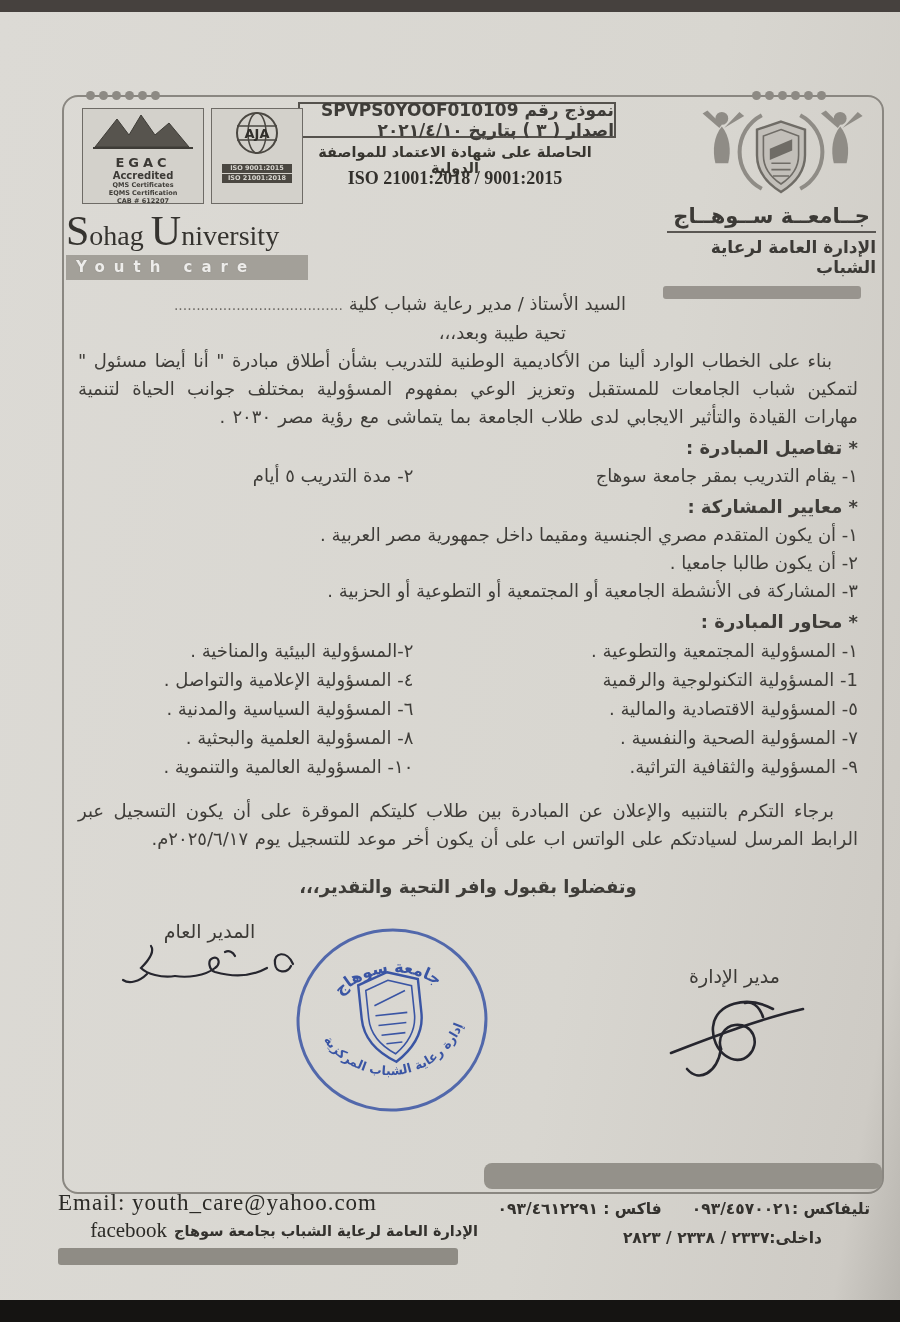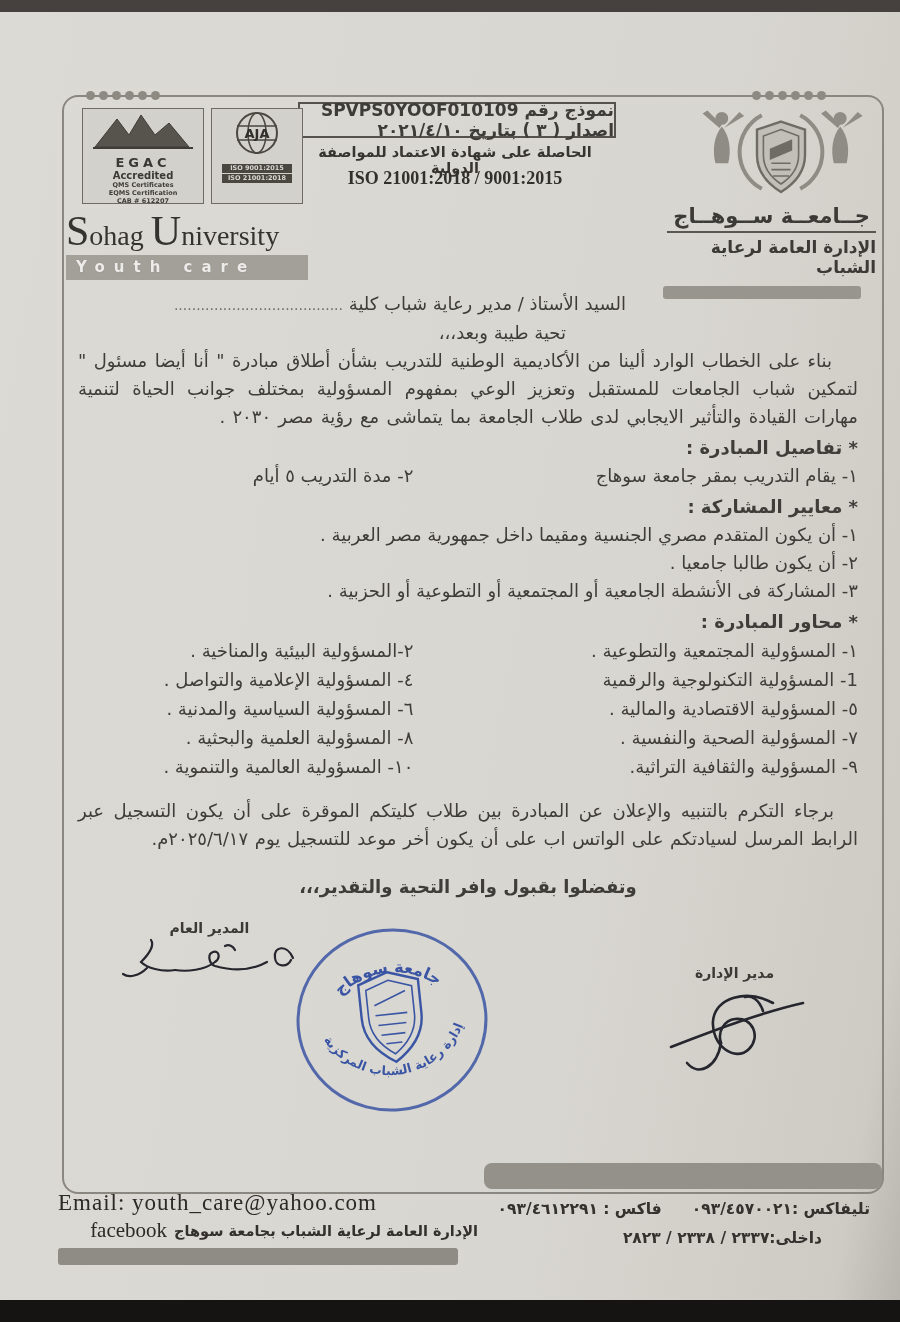--- a/index.html
+++ b/index.html
@@ -62,21 +62,21 @@
   .details-row{display:flex;}
   .details-row .c1{width:57%;}
   .details-row .c2{flex:1;}
   .axes-grid{display:grid;grid-template-columns:57% 43%;line-height:29px;}
   .closing{margin-top:16px;text-align:justify;text-indent:24px;word-spacing:1px;}
   .salute{margin-top:20px;font-weight:bold;text-align:center;}
 
   
   .sig-right{position:absolute;right:78px;top:905px;width:175px;text-align:center;direction:rtl;margin-top:48px;}
   .sig-left{position:absolute;left:112px;top:908px;width:195px;text-align:center;direction:rtl;}
-  .sig-title{font-weight:bold;font-size:14px;color:#3c3a36;}
+  .sig-title{font-weight:normal;font-size:19px;color:#3c3a36;}
   .stamp{position:absolute;left:292px;top:912px;}
 
   
   .bar-right-top{position:absolute;right:18px;top:1151px;width:398px;height:26px;background:#94918a;border-radius:8px;z-index:3;}
   .f-left{position:absolute;left:58px;top:1178px;width:420px;z-index:3;}
   .f-email{font-family:"Liberation Serif",serif;font-size:23px;color:#2b2a26;letter-spacing:1px;}
   .fb-line{direction:rtl;display:flex;align-items:center;gap:7px;margin-top:2px;}
   .fb-ar{font-weight:bold;font-size:14.5px;color:#33312d;}
   .fb-en{font-family:"Liberation Serif",serif;font-size:21px;color:#2b2a26;}
   .f-left .grey-bar2{margin-top:5px;width:400px;height:17px;background:#8f8c85;border-radius:3px;}

